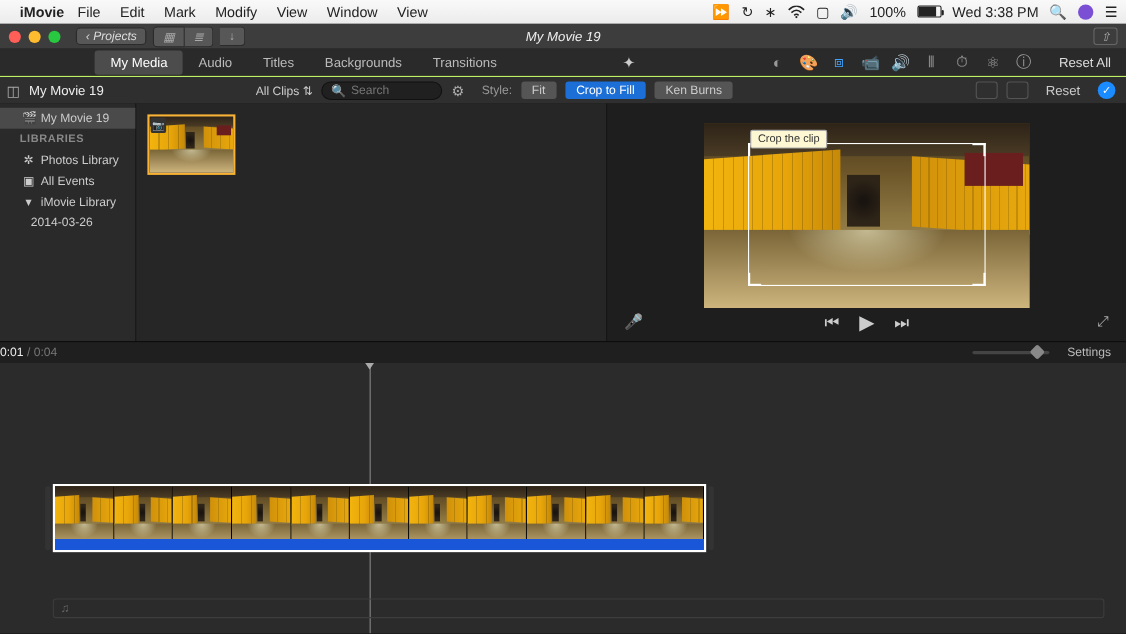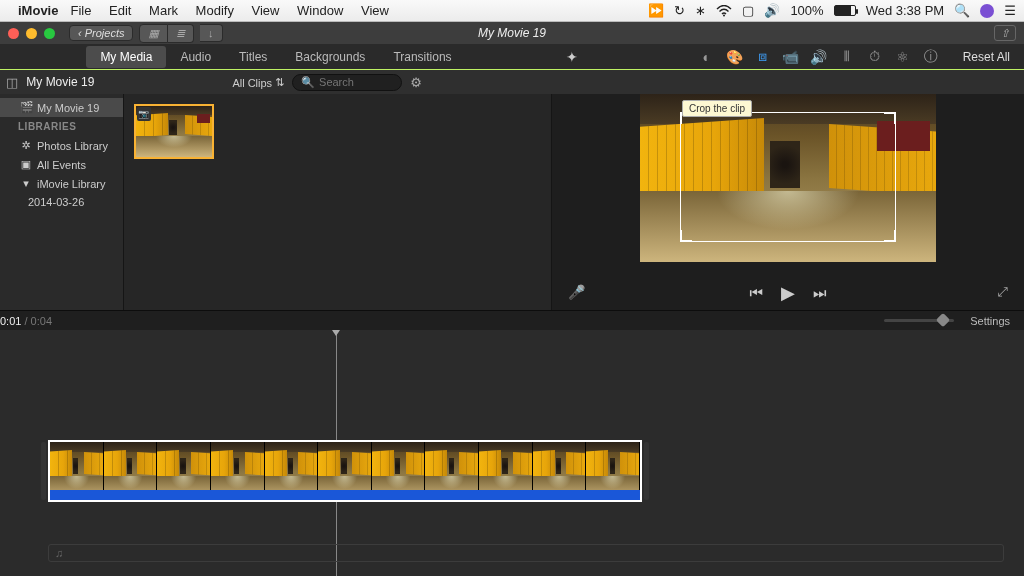--- a/index.html
+++ b/index.html
@@ -69,21 +69,21 @@
 .sbitem { padding:3px 10px 3px 20px; color:#ccc; font-size:11px; display:flex; align-items:center; gap:5px; cursor:pointer; }
 .sbitem.sel { background:#4a4a4a; }
 .sbitem .sicon { width:12px; text-align:center; }
 .sbitem.sub { padding-left:28px; }
 
 .clipbrowser { width:428px; background:#262626; padding:10px; border-right:1px solid #151515; }
 .thumb { width:80px; height:55px; border:2px solid #f9b233; position:relative; background:#333; overflow:hidden; }
 .camicon { position:absolute; top:1px; left:1px; background:#333; width:14px; height:14px; border-radius:2px; color:#ccc; font-size:9px; display:flex; align-items:center; justify-content:center; }
 
 .viewer { flex:1; background:#1e1e1e; display:flex; flex-direction:column; align-items:center; position:relative; }
-.vidarea { width:296px; height:168px; background:#000; margin-top:0; position:relative; }
+.vidarea { width:296px; height:168px; background:#000; margin-top:18px; position:relative; }
 .cropbox { position:absolute; left:40px; top:18px; width:216px; height:130px; border:1px solid #fff; }
 .cropbox .cc { position:absolute; width:12px; height:12px; border:2px solid #fff; }
 .cc.tl{top:-1px;left:-1px;border-right:none;border-bottom:none}
 .cc.tr{top:-1px;right:-1px;border-left:none;border-bottom:none}
 .cc.bl{bottom:-1px;left:-1px;border-right:none;border-top:none}
 .cc.br{bottom:-1px;right:-1px;border-left:none;border-top:none}
 .tooltip { position:absolute; top:6px; left:42px; background:#fdf8d3; color:#333; font-size:10px; padding:2px 6px; border:1px solid #aaa; border-radius:2px; z-index:5; }
 .playbar { display:flex; gap:18px; align-items:center; margin-top:8px; color:#ccc; font-size:15px; position:absolute; bottom:6px; left:50%; transform:translateX(-50%); }
 .miclft { position:absolute; bottom:10px; left:16px; color:#aaa; font-size:14px; }
 .expand { position:absolute; bottom:10px; right:16px; color:#aaa; font-size:13px; }
@@ -202,20 +202,31 @@
     <span class="clips">
         <span>All Clips</span> 
         <span>⇅</span>
       </span>
     <span class="searchwrap">
       <span>🔍</span>
       <input placeholder="Search" style="">
     </span>
     <span class="gearicon">⚙</span>
   </div>
+  <div class="brhead-right">
+    <span class="stylelab">Style:</span>
+    <span class="pill">Fit</span>
+    <span class="pill active">Crop to Fill</span>
+    <span class="pill">Ken Burns</span>
+    <span class="rspace"></span>
+    <span class="sqbtn"></span>
+    <span class="sqbtn"></span>
+    <span class="resetbtn">Reset</span>
+    <span class="checkcir">✓</span>
+  </div>
 </div>
 
 <div class="mainsplit">
   <div class="sidebar">
     <div class="sbitem sel">
         <span class="sicon">🎬</span>
         <span>My Movie 19</span>
       </div>
     <div class="sbhead">LIBRARIES</div>
     <div class="sbitem">

